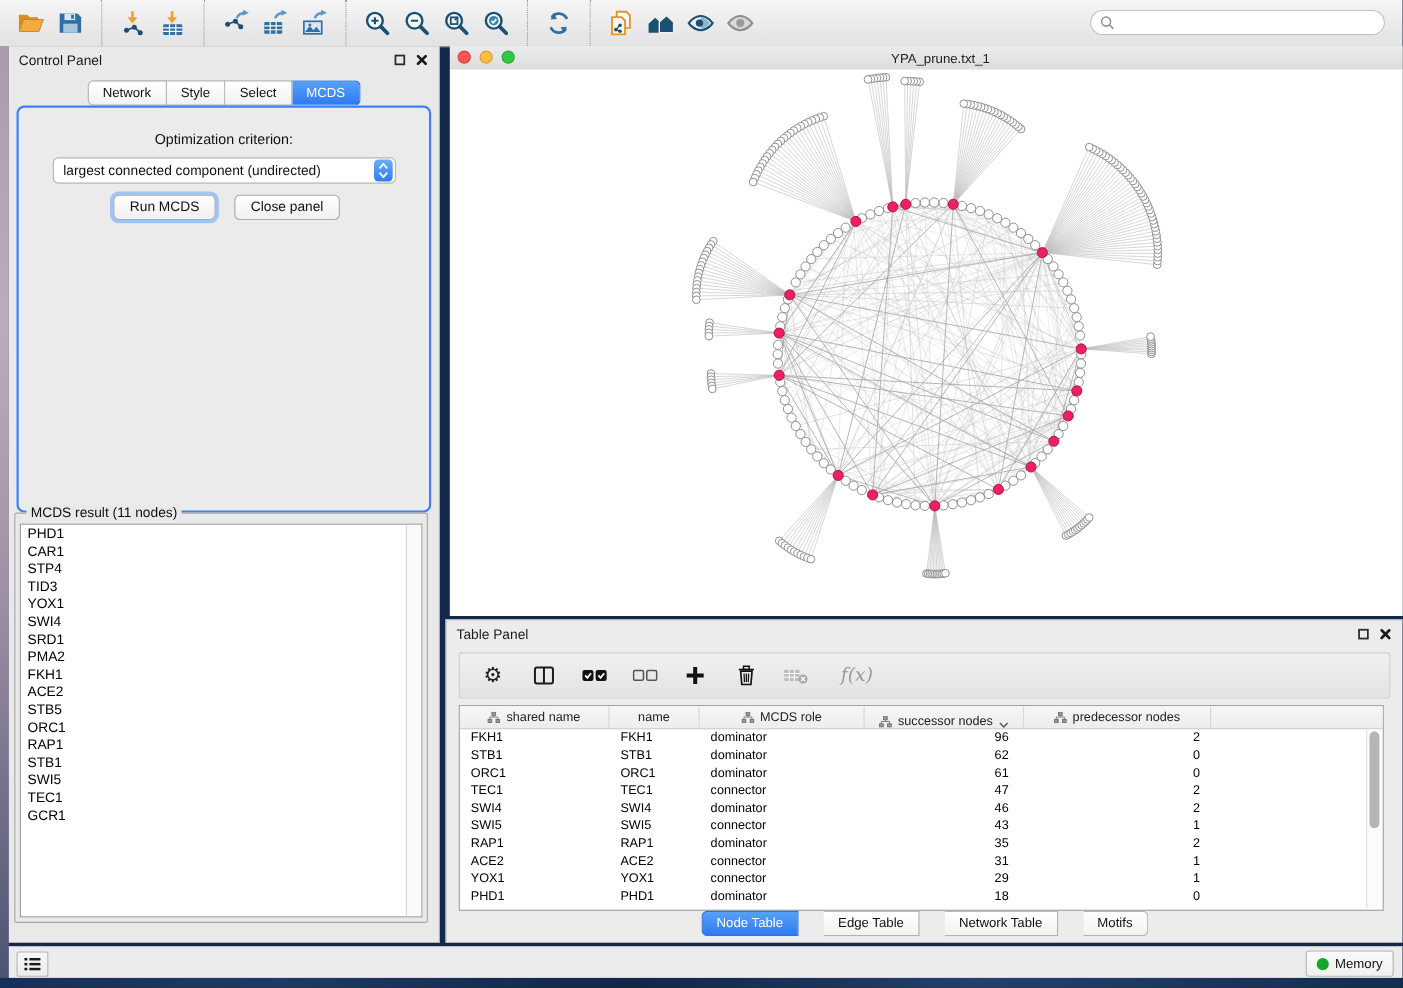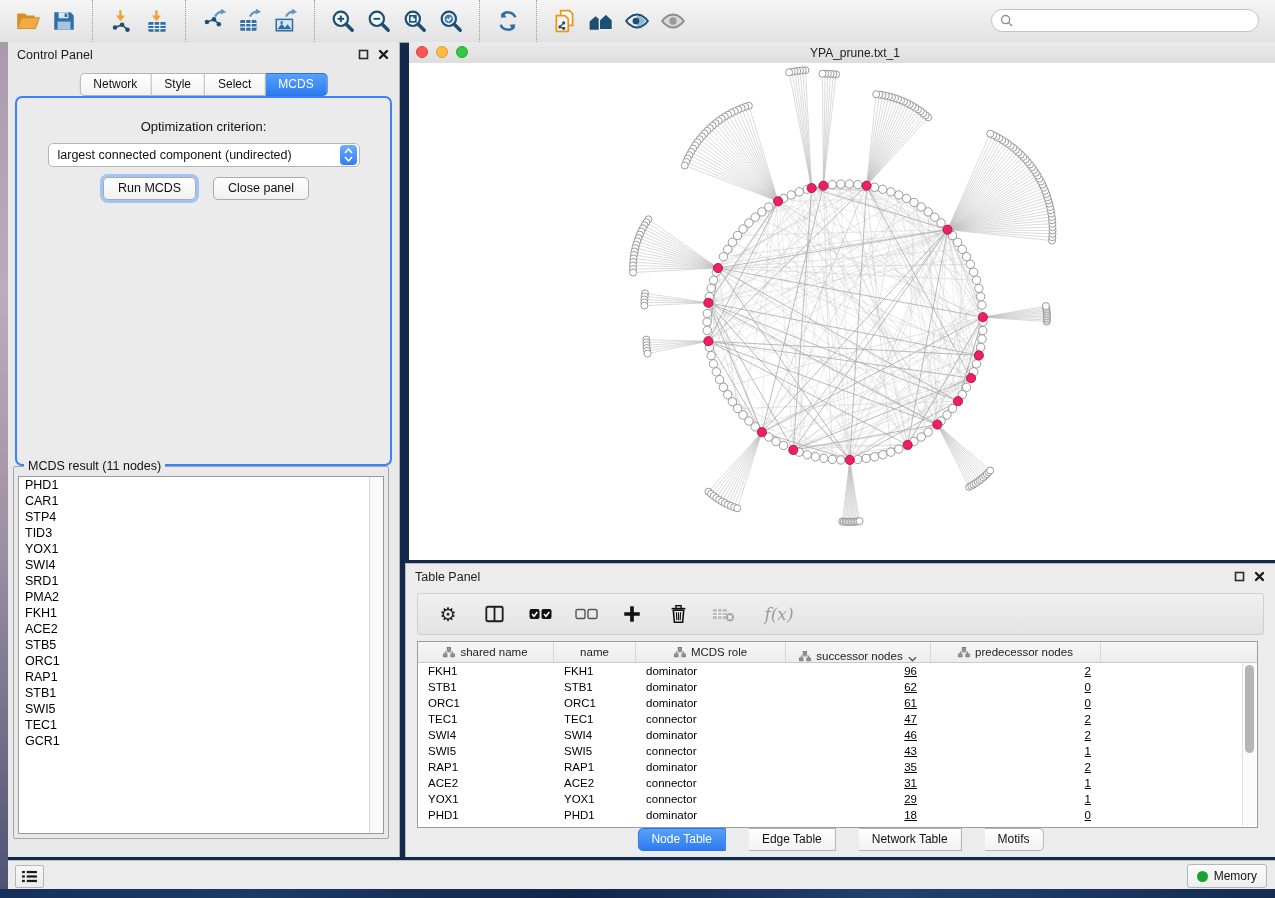--- a/index.html
+++ b/index.html
@@ -67,21 +67,21 @@
     display:flex;align-items:center;gap:22px;padding-left:18px;box-sizing:border-box;}
   .tpi{display:flex;align-items:center;justify-content:center;width:24px;height:24px;}
   #tp-table{position:absolute;left:11px;right:17px;top:77px;height:187px;background:#fff;
     border:1px solid #9c9c9c;box-sizing:border-box;overflow:hidden;}
   .thead{display:flex;height:20px;background:linear-gradient(#f6f6f6,#ededed);border-bottom:1px solid #c9c9c9;}
   .th{display:flex;align-items:center;justify-content:center;gap:5px;font-size:11.5px;color:#222;
     border-right:1px solid #d8d8d8;box-sizing:border-box;overflow:hidden;}
   .trow{display:flex;height:16px;}
   .td{font-size:11.5px;color:#000;line-height:16px;box-sizing:border-box;white-space:nowrap;overflow:hidden;}
   .td.txt{padding-left:10px;text-align:left;}
-  .td.num{padding-right:14px;text-align:right;text-decoration:underline;}
+  .td.num{padding-right:14px;text-align:right;}
   #tp-scroll{position:absolute;right:1px;top:21px;bottom:1px;width:13px;background:#fbfbfb;border-left:1px solid #e0e0e0;}
   #tp-thumb{position:absolute;left:2px;top:2px;width:9px;height:88px;background:#b5b5b5;border-radius:5px;}
   #tp-tabs{position:absolute;left:50%;transform:translateX(-50%);bottom:6px;gap:23px;}
   
   #status-bar{left:8px;top:860px;width:1267px;height:29px;background:#ececec;border-top:1px solid #c2c2c2;box-sizing:border-box;}
   #list-btn{position:absolute;left:7px;top:4px;width:27px;height:21px;background:linear-gradient(#f8f8f8,#ececec);
     border:1px solid #b6b6b6;border-radius:2px;display:flex;align-items:center;justify-content:center;}
   #memory-btn{position:absolute;right:8px;top:3px;height:22px;background:linear-gradient(#fbfbfb,#efefef);
     border:1px solid #b6b6b6;border-radius:3px;display:flex;align-items:center;gap:6px;padding:0 9px;font-size:12px;color:#111;}
   .fx{font-family:"DejaVu Serif",serif;font-style:italic;font-size:17px;color:#9a9a9a;}

